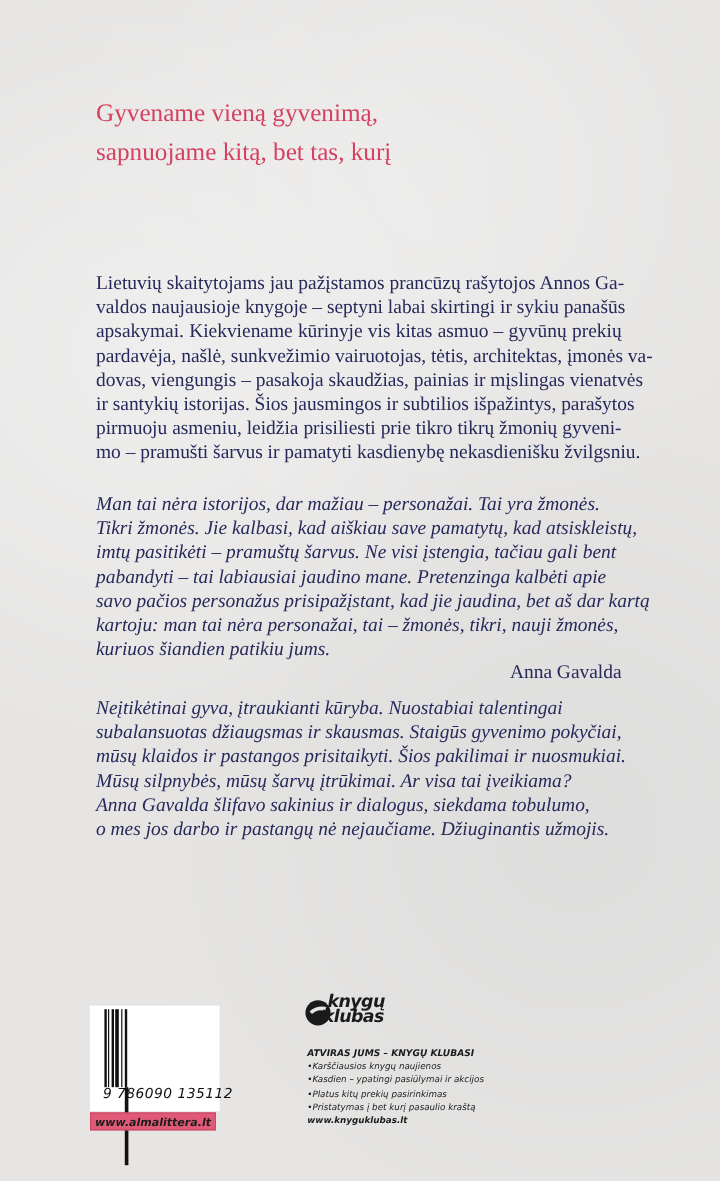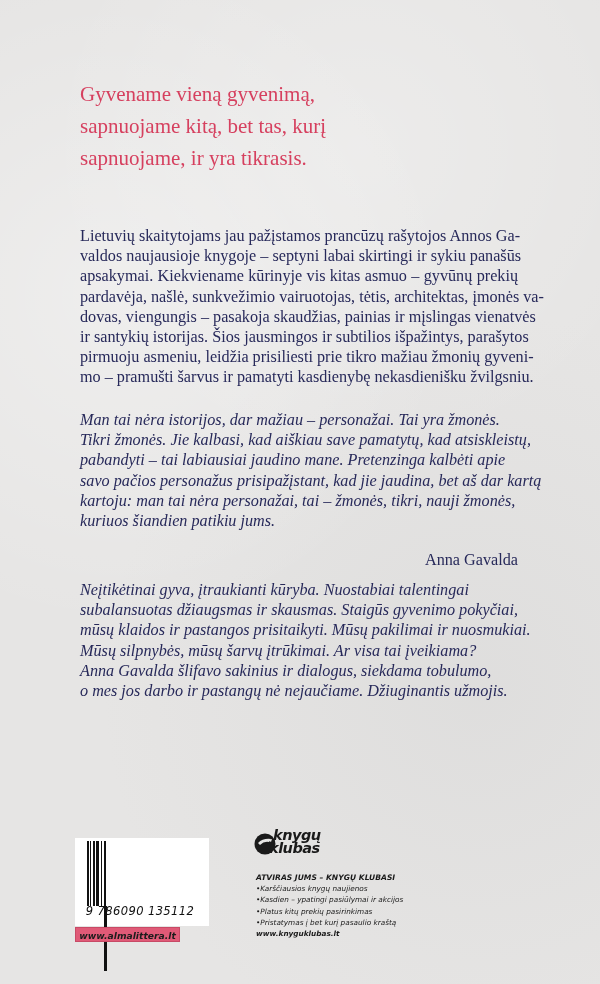--- a/index.html
+++ b/index.html
@@ -48,21 +48,21 @@
       color: #27295a;
       font-family: "Liberation Serif", serif;
       font-size: 16.2px;
       margin: 0;
       white-space: nowrap;
     }
     .attr1 { top: 551px; }
     .attr2 { top: 703px; }
 
     .barcode-box {
-      position: absolute; left: 75px; top: 838px; width: 134px; height: 88px;
+      position: absolute; left: 75px; top: 838px; width: 108px; height: 88px;
       background: #ffffff;
     }
     .barcode-bars {
       position: absolute; left: 12px; top: 3px; width: 106px; height: 65px;
       display: flex; align-items: stretch;
     }
     .barcode-bars i { display: block; background: #111; height: 100%; }
     .barcode-bars b { display: block; height: 100%; }
     .barcode-digits {
       position: absolute; left: 0; top: 66px; width: 130px; text-align: center;
@@ -107,48 +107,48 @@
 </head>
 <body>
 
 
 
 <div class="cover">
 
   <p class="motto">
     <span>Gyvename vieną gyvenimą,</span>
     <span>sapnuojame kitą, bet tas, kurį</span>
-    <span>sapnuojame, ir yra tikrasis.</span>
   </p>
 
   <p class="body-text">
     <span>Lietuvių skaitytojams jau pažįstamos prancūzų rašytojos Annos Ga-</span>
     <span>valdos naujausioje knygoje – septyni labai skirtingi ir sykiu panašūs</span>
     <span>apsakymai. Kiekviename kūrinyje vis kitas asmuo – gyvūnų prekių</span>
     <span>pardavėja, našlė, sunkvežimio vairuotojas, tėtis, architektas, įmonės va-</span>
     <span>dovas, viengungis – pasakoja skaudžias, painias ir mįslingas vienatvės</span>
     <span>ir santykių istorijas. Šios jausmingos ir subtilios išpažintys, parašytos</span>
-    <span>pirmuoju asmeniu, leidžia prisiliesti prie tikro mažiau žmonių gyveni-</span>
+    <span>pirmuoju asmeniu, leidžia prisiliesti prie tikro tikrų žmonių gyveni-</span>
     <span class="last">mo – pramušti šarvus ir pamatyti kasdienybę nekasdienišku žvilgsniu.</span>
   </p>
 
   <p class="quote quote1">
     <span>Man tai nėra istorijos, dar mažiau – personažai. Tai yra žmonės.</span>
     <span>Tikri žmonės. Jie kalbasi, kad aiškiau save pamatytų, kad atsiskleistų,</span>
+    <span>imtų pasitikėti – pramuštų šarvus. Ne visi įstengia, tačiau gali bent</span>
     <span>pabandyti – tai labiausiai jaudino mane. Pretenzinga kalbėti apie</span>
     <span>savo pačios personažus prisipažįstant, kad jie jaudina, bet aš dar kartą</span>
     <span>kartoju: man tai nėra personažai, tai – žmonės, tikri, nauji žmonės,</span>
     <span>kuriuos šiandien patikiu jums.</span>
   </p>
   <p class="attribution attr1">Anna Gavalda</p>
 
   <p class="quote quote2">
     <span>Neįtikėtinai gyva, įtraukianti kūryba. Nuostabiai talentingai</span>
     <span>subalansuotas džiaugsmas ir skausmas. Staigūs gyvenimo pokyčiai,</span>
-    <span>mūsų klaidos ir pastangos prisitaikyti. Mūsų pakilimai ir nuosmukiai.</span>
+    <span>mūsų klaidos ir pastangos prisitaikyti. Šios pakilimai ir nuosmukiai.</span>
     <span>Mūsų silpnybės, mūsų šarvų įtrūkimai. Ar visa tai įveikiama?</span>
     <span>Anna Gavalda šlifavo sakinius ir dialogus, siekdama tobulumo,</span>
     <span>o mes jos darbo ir pastangų nė nejaučiame. Džiuginantis užmojis.</span>
   </p>
 
   <div class="barcode-box">
     <div class="barcode-bars">
       <i style="width:2px"></i>
         <b style="width:1px"></b>
         <i style="width:1px"></i>

